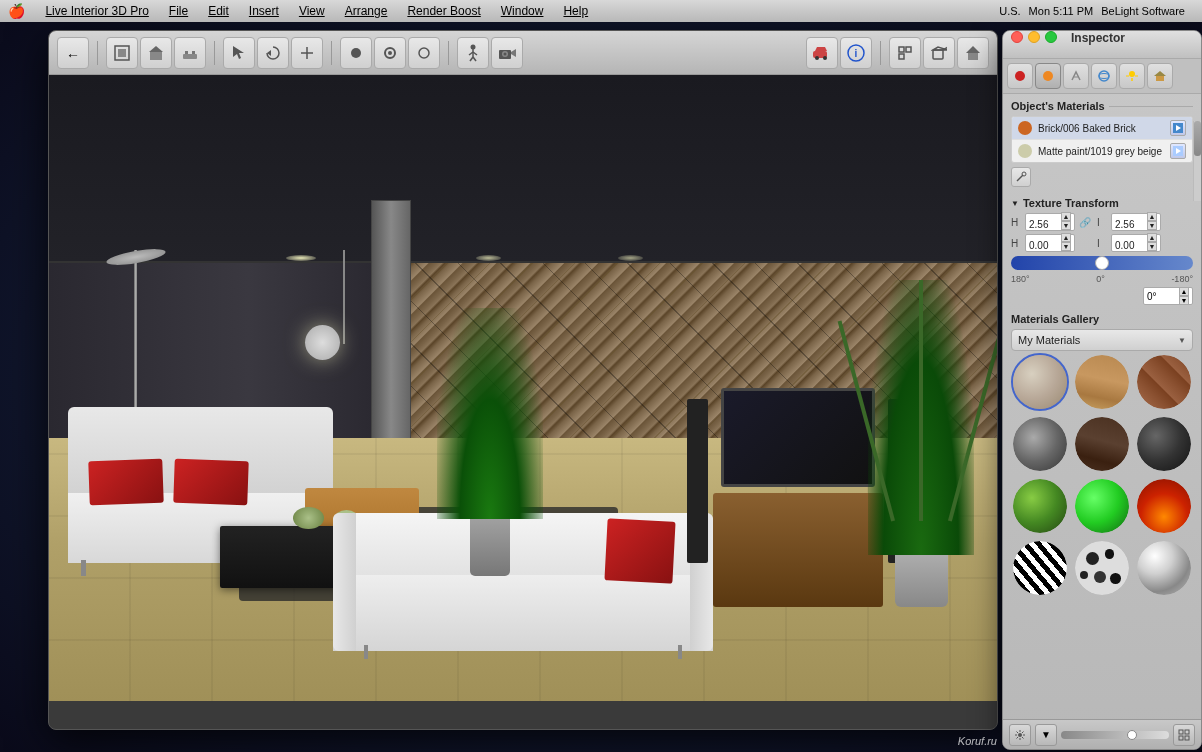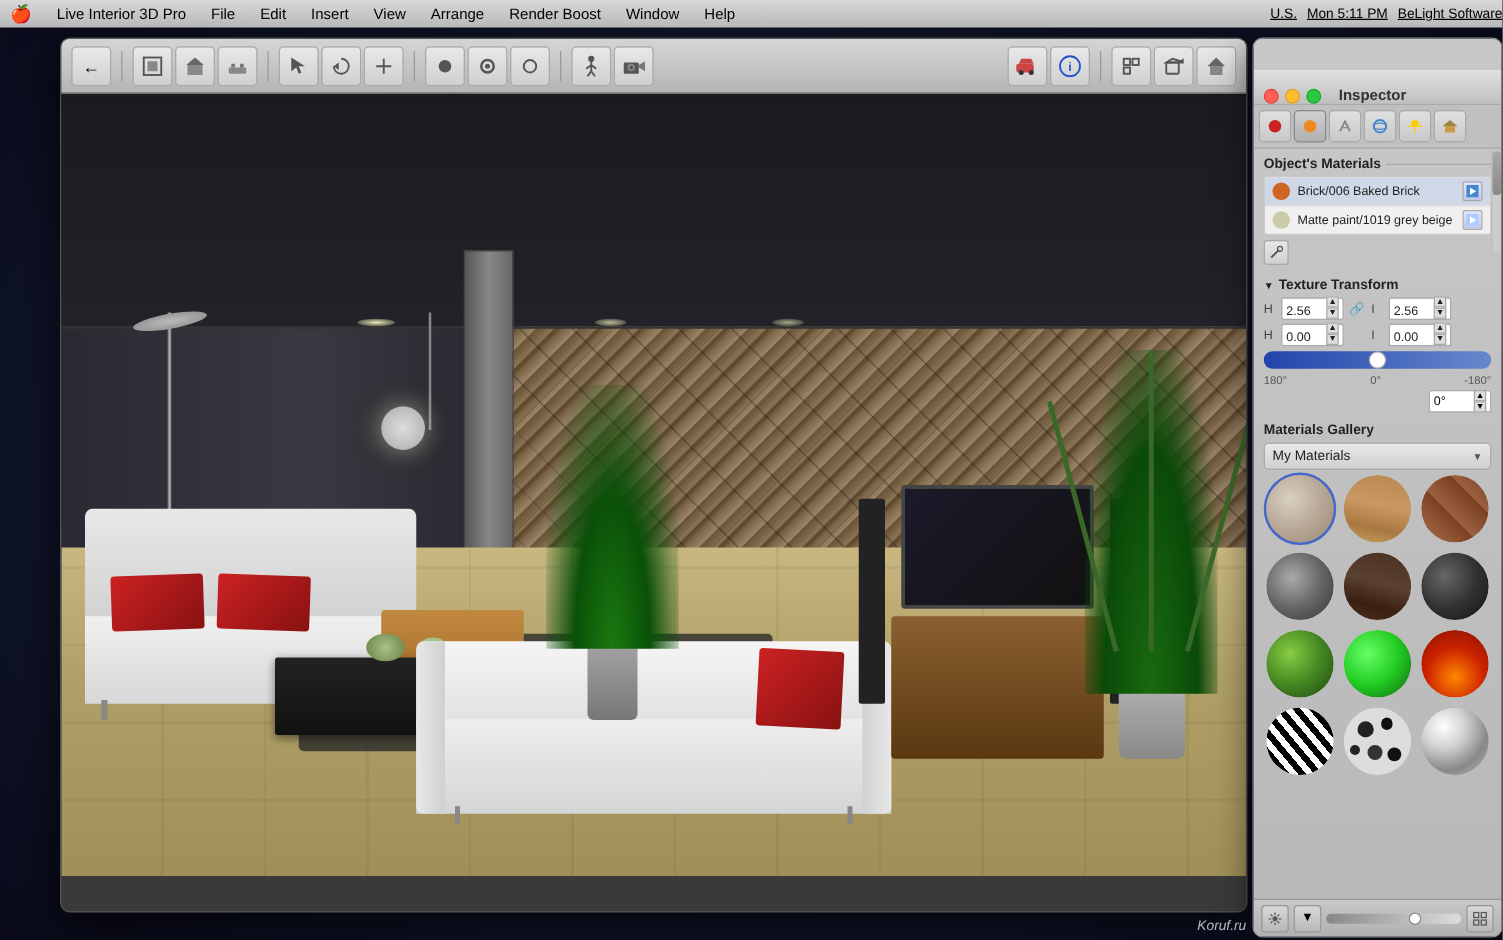--- a/index.html
+++ b/index.html
@@ -28,29 +28,29 @@
       z-index: 100;
     }
     .menubar-apple {
       font-size: 14px;
       margin-right: 4px;
     }
     .menubar-item {
       cursor: pointer;
       padding: 0 4px;
       white-space: nowrap;
+      text-decoration: underline;
     }
     .menubar-right {
       position: absolute;
-      right: 0;
+      right: 17px;
       display: flex;
       align-items: center;
       gap: 8px;
       font-size: 11px;
-      text-decoration: underline;
     }
 
     
     .main-window {
       position: absolute;
       top: 30px;
       left: 48px;
       width: 950px;
       height: 700px;
       background: #3a3a3a;
@@ -154,25 +154,24 @@
       border: 1px solid #888;
       border-radius: 8px;
       box-shadow: 0 8px 30px rgba(0,0,0,0.6);
       overflow: hidden;
     }
 
     .inspector-titlebar {
       height: 28px;
       background: linear-gradient(to bottom, #e0e0e0, #c0c0c0);
       display: flex;
-      align-items: flex-end;
+      align-items: flex-start;
       padding: 0 8px;
       gap: 6px;
       border-bottom: 1px solid #aaa;
-      margin-top: 25px;
     }
     .inspector-controls {
       display: flex;
       gap: 5px;
     }
     .inspector-title-text {
       font-size: 12px;
       font-weight: 600;
       color: #333;
       margin-left: 8px;

